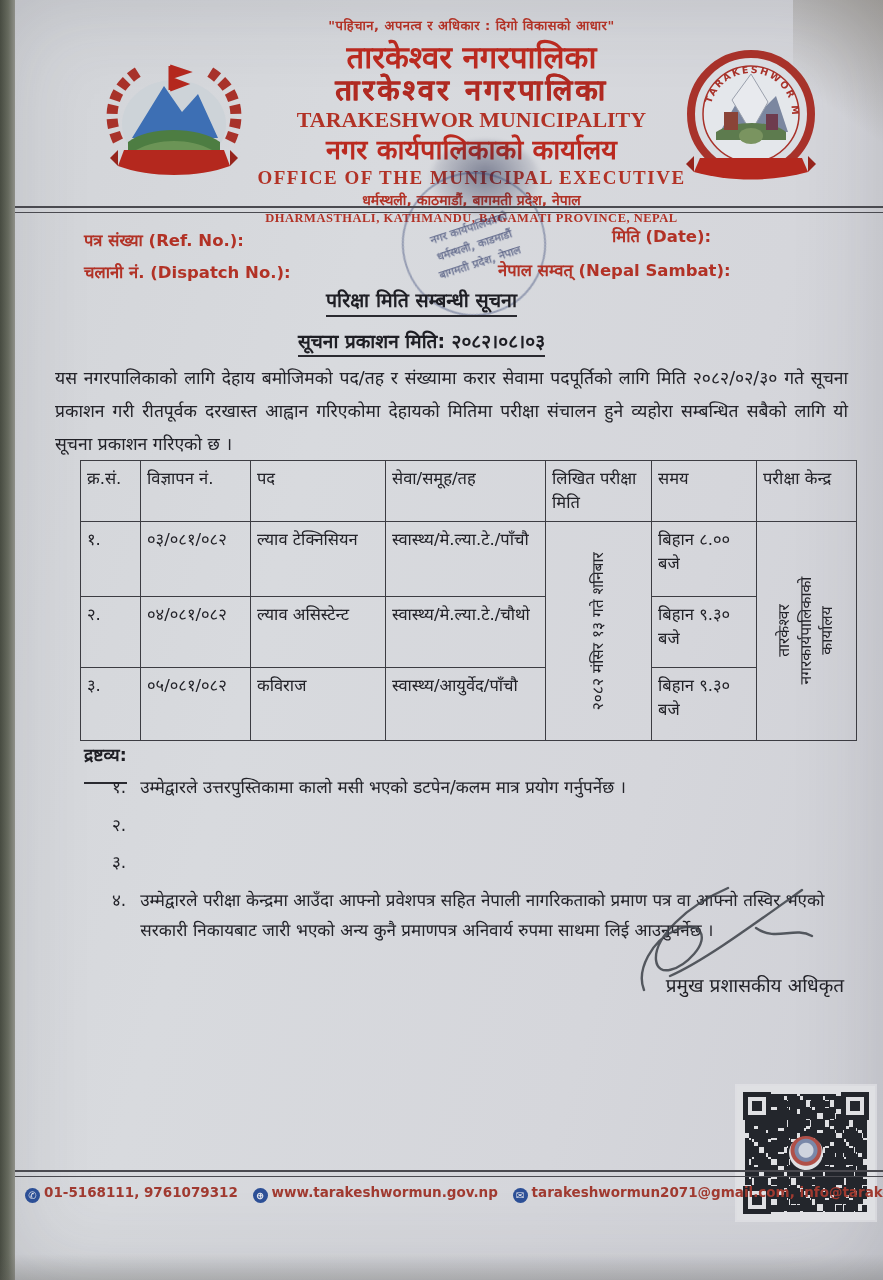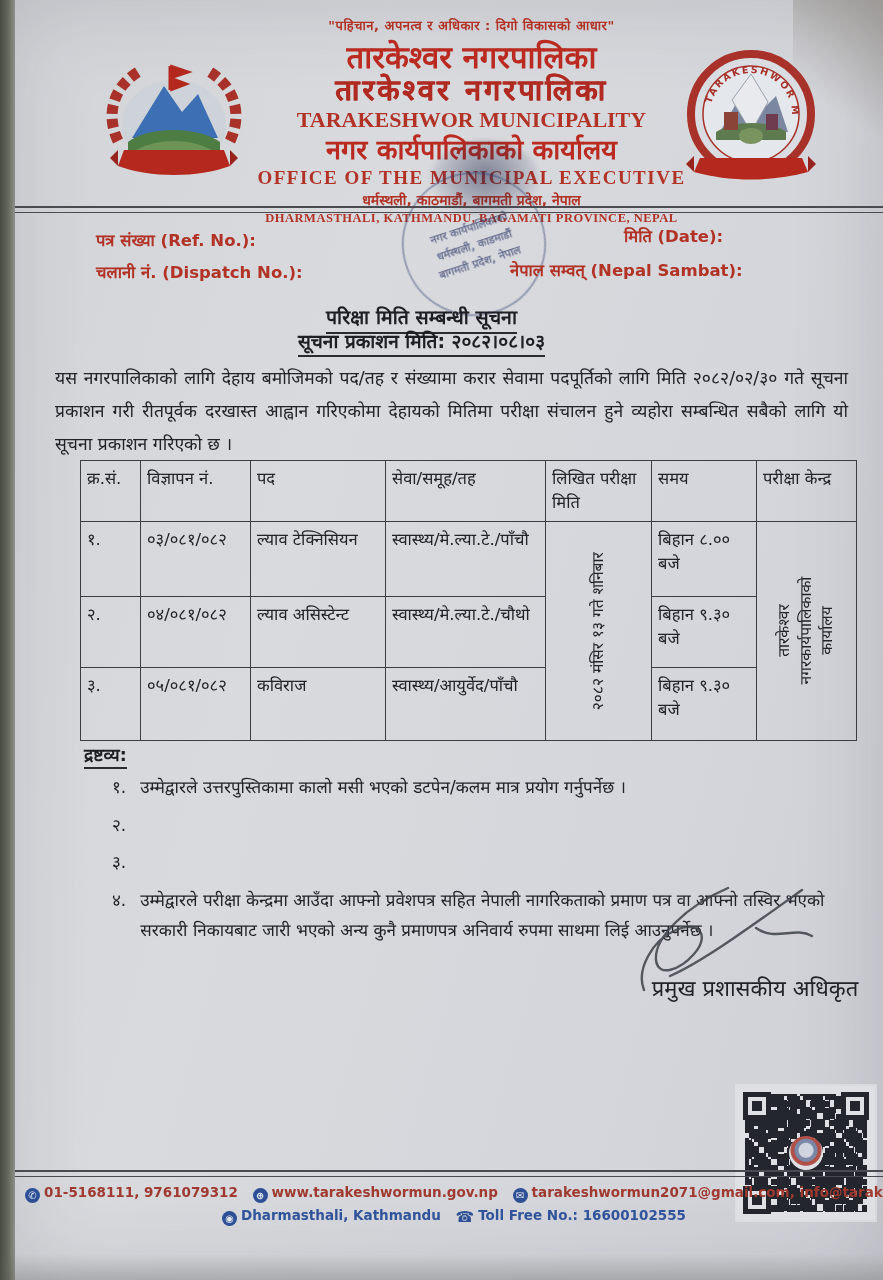--- a/index.html
+++ b/index.html
@@ -45,23 +45,23 @@
   .stamp div{font-size:11px;color:rgba(40,52,100,.6);white-space:nowrap;font-weight:bold;}
   .stamp-blob{position:absolute;left:430px;top:140px;width:110px;height:78px;border-radius:50%;
     background:radial-gradient(ellipse at 50% 45%,rgba(35,42,75,.5),rgba(35,42,75,.12) 60%,transparent 75%);
     filter:blur(2px);}
 
   .rule{position:absolute;left:15px;right:0;height:4px;border-top:2px solid #4a4a50;border-bottom:1.5px solid #4a4a50;}
   .rule-top{top:206px;}
   .rule-bottom{top:1170px;}
 
   
-  .meta-label{position:absolute;font-size:16.5px;font-weight:bold;color:#b23226;white-space:nowrap;margin-left:12px;}
-
-  .doc-title{position:absolute;left:0;right:40px;top:286px;text-align:center;margin-top:17px;}
+  .meta-label{position:absolute;font-size:16.5px;font-weight:bold;color:#b23226;white-space:nowrap;}
+
+  .doc-title{position:absolute;left:0;right:40px;top:286px;text-align:center;}
   .doc-title span{font-size:19.5px;font-weight:bold;color:#1e1e24;border-bottom:2px solid #2a2a30;padding-bottom:3px;}
   .doc-subtitle{position:absolute;left:0;right:40px;top:328px;text-align:center;}
   .doc-subtitle span{font-size:19px;font-weight:bold;color:#1e1e24;border-bottom:2px solid #2a2a30;padding-bottom:3px;}
 
   .body-par{position:absolute;left:55px;width:793px;top:362px;
     font-size:17.5px;line-height:1.88;color:#222228;text-align:justify;}
 
   
   .exam-table{position:absolute;left:80px;top:460px;border-collapse:collapse;table-layout:fixed;width:776px;color:#222228;}
   .exam-table td,.exam-table th{border:1.6px solid #3c3c42;vertical-align:top;text-align:left;
@@ -70,29 +70,29 @@
   .exam-table td.r1{height:62px;}
   .exam-table td.r2{height:58px;}
   .exam-table td.r3{height:60px;}
   .vcell{vertical-align:middle !important;text-align:center !important;padding:0 !important;}
   .vwrap{display:flex;align-items:center;justify-content:center;height:100%;}
   .vtext{transform:rotate(-90deg);white-space:nowrap;font-size:15.5px;color:#222228;}
   .vtext-wrap{transform:rotate(-90deg);width:180px;white-space:normal;font-size:15.5px;line-height:1.4;text-align:center;}
 
   
   .notes-head{position:absolute;left:84px;top:742px;font-size:17.5px;font-weight:bold;color:#1e1e24;
-    border-bottom:2px solid #2a2a30;padding-bottom:1px;text-align:center;}
+    border-bottom:2px solid #2a2a30;padding-bottom:16px;text-align:center;}
   .notes{position:absolute;left:112px;top:772px;width:736px;}
   .note{display:flex;gap:14px;font-size:17px;line-height:1.8;color:#222228;margin-bottom:7px;}
   .note .num{flex:0 0 auto;}
 
   
   .sig-svg{position:absolute;left:606px;top:878px;}
   .sig-label{position:absolute;left:640px;top:972px;width:230px;text-align:center;
-    font-size:22px;color:#222228;}
+    font-size:19px;color:#222228;}
 
   
   .qr{position:absolute;left:737px;top:1086px;width:138px;height:134px;background:#dfe0e3;
     box-shadow:0 0 0 2px rgba(230,230,233,.6);}
   .qr-mod{position:absolute;inset:8px;
     background:
       repeating-conic-gradient(#23262c 0% 25%, transparent 0% 50%) 0 0/13px 13px,
       repeating-conic-gradient(#23262c 0% 25%, transparent 0% 50%) 4px 6px/19px 19px,
       repeating-conic-gradient(#23262c 0% 25%, transparent 0% 50%) 9px 2px/23px 23px;}
   .finder{position:absolute;width:28px;height:28px;border:5px solid #23262c;background:#dfe0e3;box-sizing:border-box;}
@@ -269,21 +269,17 @@
     <div class="qr-logo"></div>
   </div>
 
   <div class="rule rule-bottom"></div>
 
   <div class="footer-line footer-1">
     <span class="fico">✆</span><span>01-5168111, 9761079312</span>
     <span class="fico">⊕</span><span>www.tarakeshwormun.gov.np</span>
     <span class="fico">✉</span><span>tarakeshwormun2071@gmail.com, info@tarakeshwormun.gov.np</span>
   </div>
-  <div class="footer-line footer-2">
-    <span class="fico">◉</span><span>Dharmasthali, Kathmandu</span>
-    <span class="fico flat">☎</span><span>Toll Free No.: 16600102555</span>
-  </div>
 
   <div class="edge-left"></div>
   <div class="corner-tr"></div>
   <div class="edge-bottom"></div>
 </div>
 
 </body></html>

